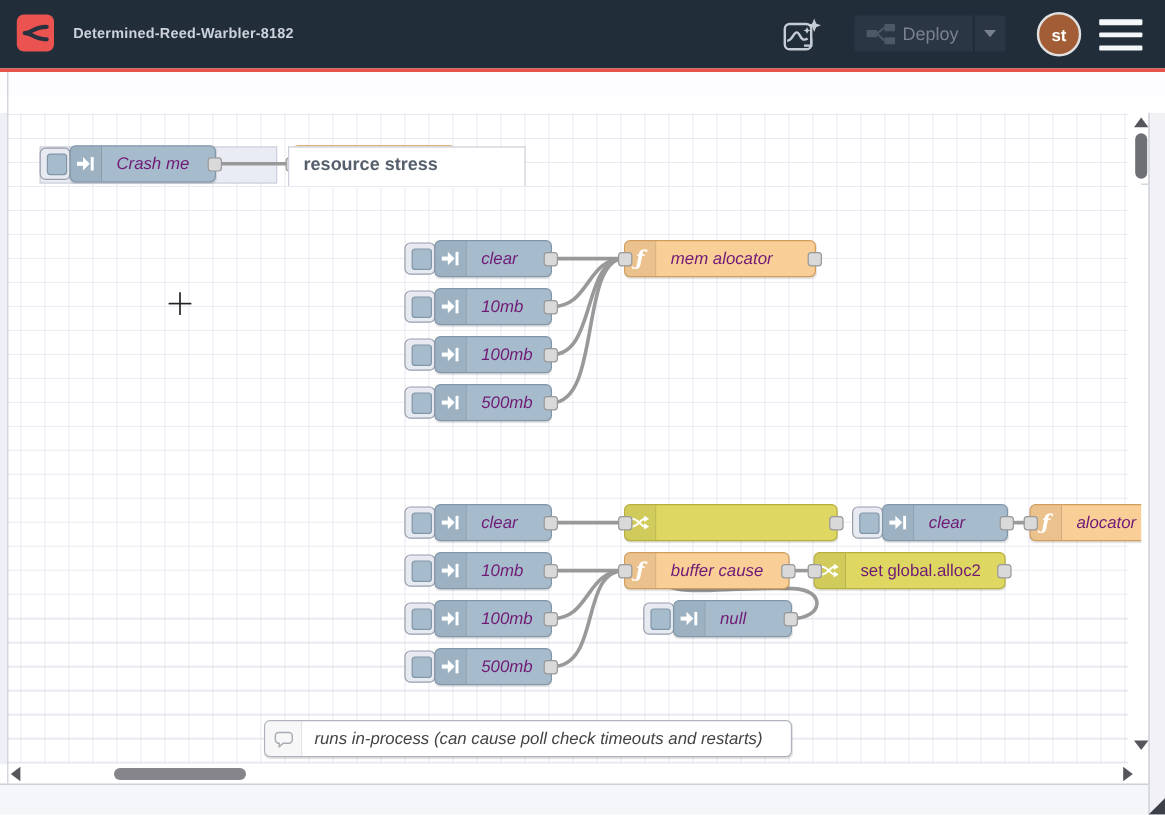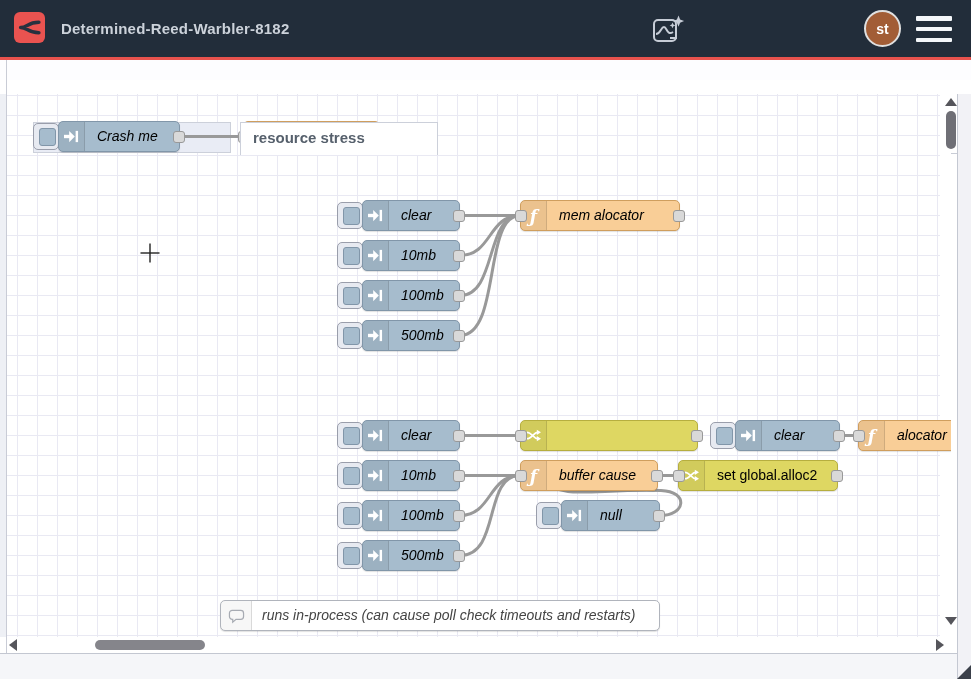--- a/index.html
+++ b/index.html
@@ -2,21 +2,21 @@
 <html><head>
 <meta charset="utf-8">
 <style>
   html,body{margin:0;padding:0;background:#fff;}
   .screen{position:relative;width:971px;height:679px;overflow:hidden;background:#fff;
           font-family:"Liberation Sans",sans-serif;}
   
   .header{position:absolute;left:0;top:0;width:971px;height:57px;background:#222d3a;}
   .logo{position:absolute;left:14px;top:12px;width:31px;height:31px;border-radius:6px;background:#ea5350;
         display:flex;align-items:center;justify-content:center;}
-  .app-title{position:absolute;left:61px;top:0;height:57px;line-height:57px;font-size:15px;
+  .app-title{position:absolute;left:61px;top:0;height:57px;line-height:57px;font-size:12px;
              font-weight:600;color:#ccd2da;letter-spacing:.2px;}
   .ai-btn{position:absolute;left:649px;top:11px;width:38px;height:36px;display:flex;align-items:center;justify-content:center;cursor:pointer;}
   .deploy{position:absolute;left:712px;top:13px;height:30px;background:#2b3645;border-radius:3px;
           display:flex;align-items:center;color:#78828f;}
   .deploy .dicon{padding:0 6px 0 10px;display:flex;align-items:center;}
   .deploy .dlabel{font-size:15px;padding-right:12px;}
   .deploy .dcaret{width:26px;height:30px;border-left:1px solid #1d2734;display:flex;align-items:center;justify-content:center;}
   .caret-down{width:0;height:0;border-left:5px solid transparent;border-right:5px solid transparent;border-top:6px solid #78828f;}
   .avatar{position:absolute;left:864px;top:10px;width:37px;height:37px;border-radius:50%;background:#a25d36;
           border:2px solid #e0e0e0;box-sizing:border-box;display:flex;align-items:center;justify-content:center;
@@ -44,21 +44,21 @@
   .left-strip{position:absolute;left:0;top:94px;width:6px;height:543px;background:#eef0f5;z-index:4;}
   .left-line{position:absolute;left:6px;top:60px;width:1px;height:593px;background:#c9ccd6;z-index:4;}
   .wire-layer{position:absolute;left:0;top:0;z-index:1;}
   .node-layer{position:absolute;left:0;top:0;width:951px;height:543px;z-index:2;}
   .node{position:absolute;height:31px;box-sizing:border-box;border:1px solid;border-radius:5px;
         box-shadow:0 1px 1px rgba(0,0,0,.12);cursor:pointer;}
   .icon-region{position:absolute;left:0;top:0;bottom:0;width:25px;background:rgba(0,0,0,.055);
                border-right:1px solid rgba(0,0,0,.12);border-radius:4px 0 0 4px;
                display:flex;align-items:center;justify-content:center;}
   .node.comment .icon-region{width:30px;background:rgba(0,0,0,.03);}
-  .node-label{position:absolute;left:38px;top:0;height:29px;line-height:29px;font-size:14px;color:#000000;white-space:nowrap;}
+  .node-label{position:absolute;left:38px;top:0;height:29px;line-height:29px;font-size:14px;color:#701a75;white-space:nowrap;}
   .node.comment .node-label{left:41px;color:#444;}
   .italic{font-style:italic;}
   .fn-glyph{font-family:"DejaVu Serif",serif;font-style:italic;font-weight:bold;font-size:17px;color:#fff;}
   .port{position:absolute;width:10px;height:10px;background:#d9d9d9;border:1px solid #999;border-radius:3px;top:9px;cursor:crosshair;}
   .port.in{left:-6px;} .port.out{right:-6px;}
   .inject-btn{position:absolute;width:26px;height:27px;background:#e7eaf1;border:1px solid #9a9eab;
               border-radius:5px;box-sizing:border-box;cursor:pointer;}
   .inject-btn .inner{position:absolute;left:5px;top:4px;width:15px;height:16px;border:1px solid;border-radius:3px;}
   
   .hscroll{position:absolute;left:0;top:637px;width:957px;height:16px;background:#fff;}
@@ -87,20 +87,36 @@
     </div>
     <div class="app-title">Determined-Reed-Warbler-8182</div>
     <div class="ai-btn">
       <svg width="34" height="32" viewBox="0 0 34 32" fill="none" stroke="#c6ccd6" stroke-width="2">
         <rect x="3" y="7" width="22" height="21" rx="4"></rect>
         <path d="M5 21 c4.5 0 5 -7 8 -7 s3 9 9 5"></path>
         <path d="M19 25 h6 v-6"></path>
         <path d="M27.5 2.5 l1.6 4 4 1.6 -4 1.6 -1.6 4 -1.6 -4 -4 -1.6 4 -1.6 z" fill="#c6ccd6" stroke="none"></path>
         <path d="M21.5 9.5 l0.9 2 2 .9 -2 .9 -0.9 2 -0.9 -2 -2 -.9 2 -.9 z" fill="#c6ccd6" stroke="none"></path>
       </svg>
+    </div>
+    <div class="deploy">
+      <span class="dicon">
+        <svg width="24" height="17" viewBox="0 0 24 17">
+          <g fill="#4e5968">
+              <rect x="0" y="5" width="9" height="6" rx="1"></rect>
+              <rect x="15" y="0" width="9" height="6" rx="1"></rect>
+              <rect x="15" y="11" width="9" height="6" rx="1"></rect>
+            </g>
+          <path d="M9 8 L15 3 M9 8 L15 14" stroke="#4e5968" stroke-width="1.6" fill="none"></path>
+        </svg>
+      </span>
+      <span class="dlabel">Deploy</span>
+      <span class="dcaret">
+          <span class="caret-down"></span>
+        </span>
     </div>
     <div class="avatar">st</div>
     <div class="hamburger">
       <div class="bar"></div>
         <div class="bar"></div>
         <div class="bar"></div>
     </div>
   </div>
   <div class="accent"></div>
 

